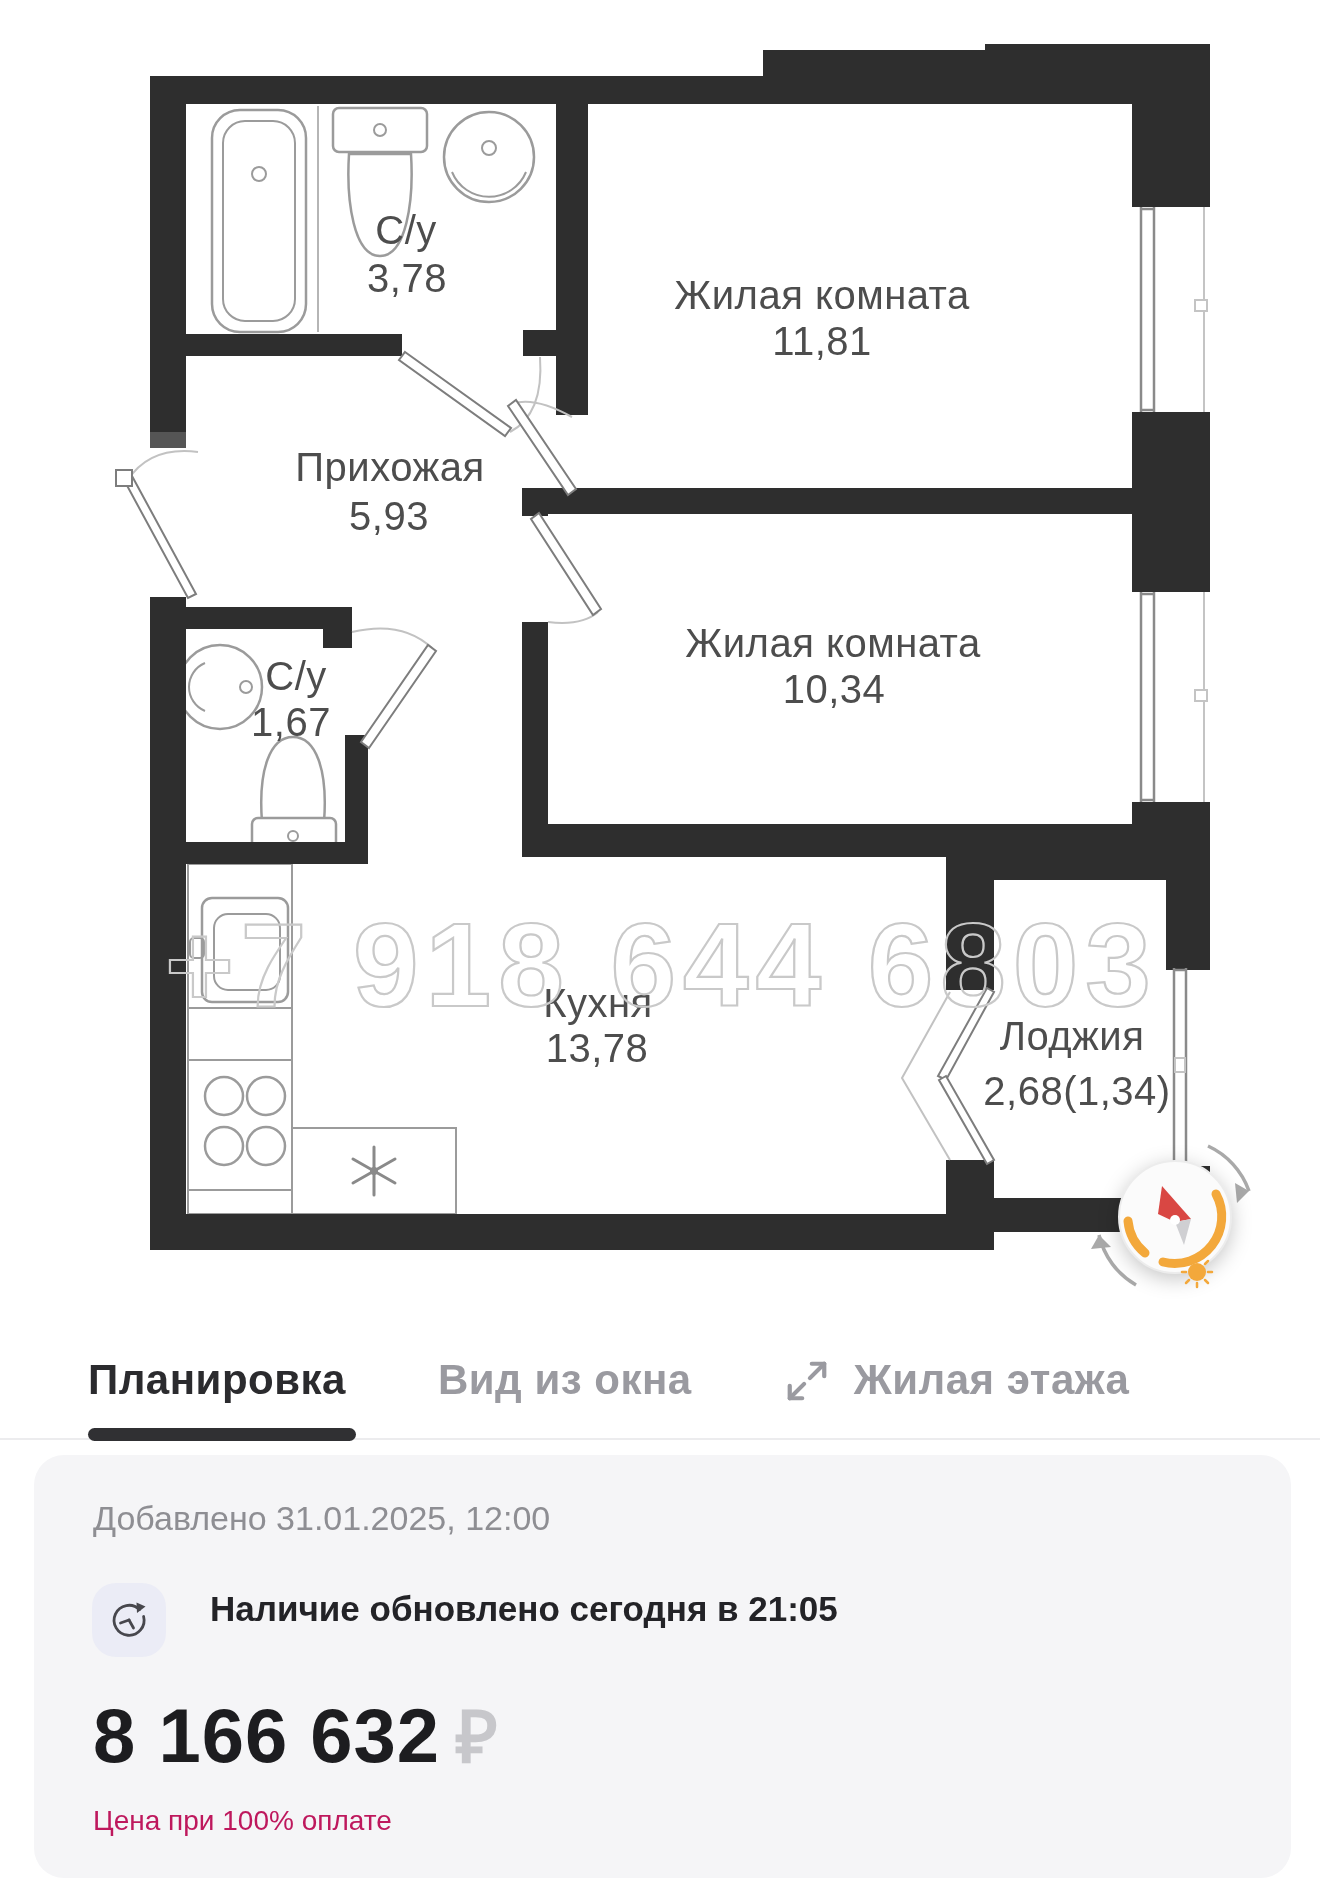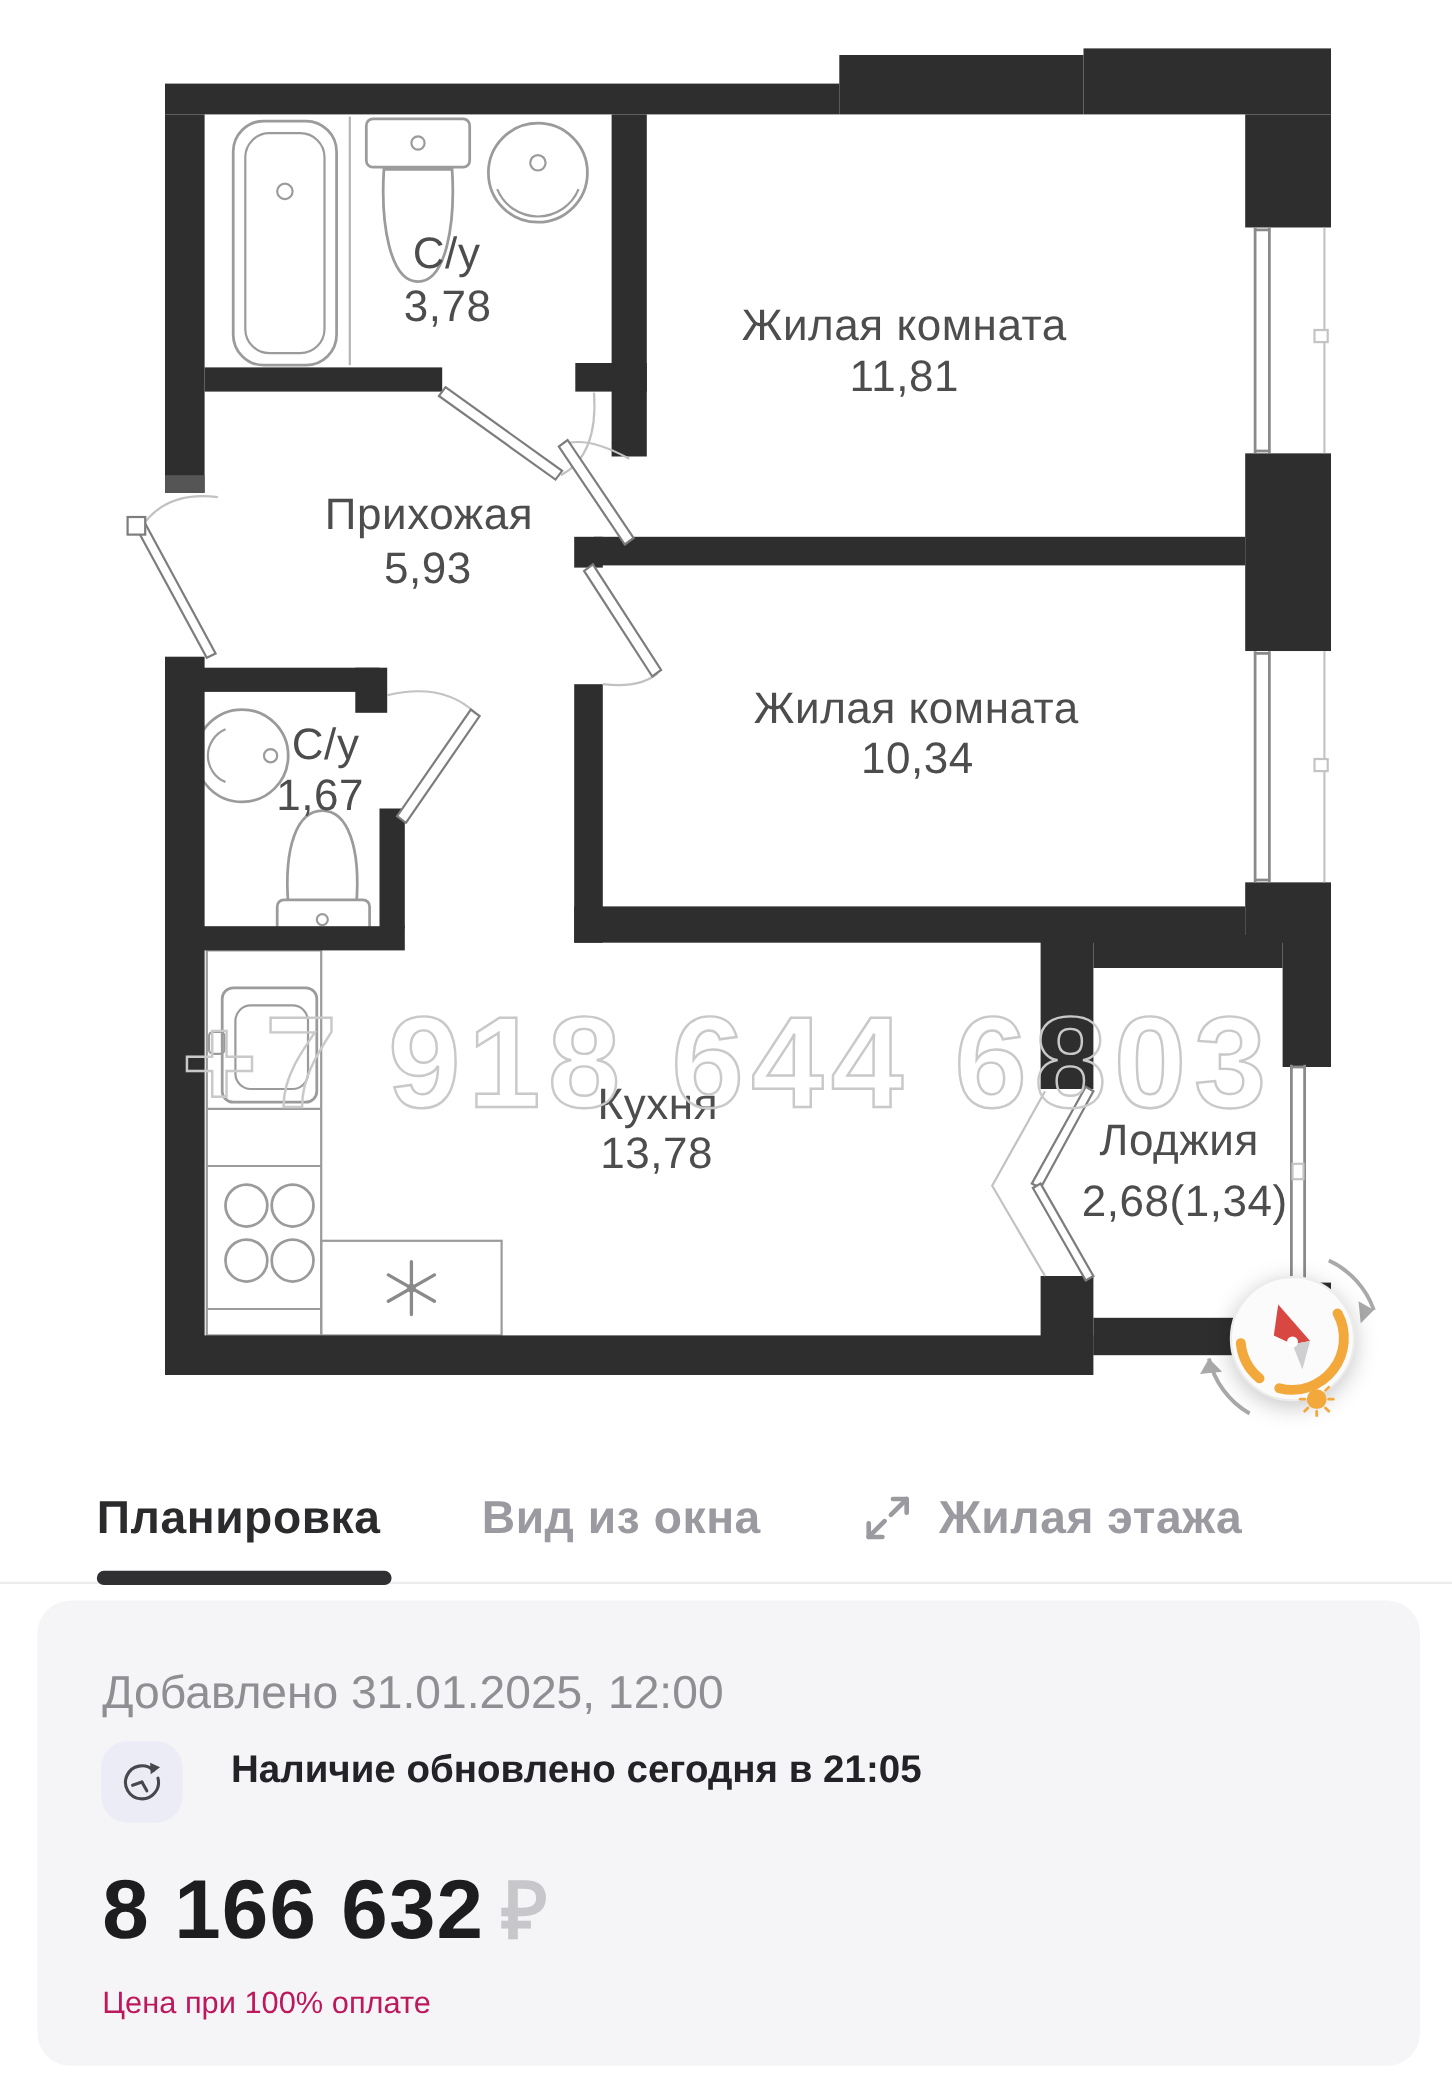--- a/index.html
+++ b/index.html
@@ -19,32 +19,32 @@
   .wlight { stroke:#c4c4c4; stroke-width:2; fill:#fff; }
   .room-name, .room-area { fill:#4d4d4d; font-size:40px; font-weight:500; letter-spacing:.5px; }
   .watermark-text { fill:none; stroke:#c9c9c9; stroke-width:2.2; font-size:118px;
                     font-weight:600; letter-spacing:4px; }
   .compass-disc { filter:drop-shadow(0 5px 10px rgba(0,0,0,.22)); }
 
   
   .tabs { position:absolute; left:88px; top:1352px; height:56px; display:flex;
           align-items:center; gap:92px; }
   .tab { font-size:42px; font-weight:700; color:#9a9aa0; letter-spacing:.5px;
-         display:flex; align-items:center; gap:24px; cursor:pointer; white-space:nowrap; }
+         display:flex; align-items:flex-end; gap:24px; cursor:pointer; white-space:nowrap; }
   .tab.active { color:#2b2b2e; }
   .tab-underline { position:absolute; left:88px; top:1428px; width:268px; height:13px;
                    border-radius:7px; background:#303033; z-index:2; }
   .tabs-divider { position:absolute; left:0; top:1438px; width:1320px; height:2px;
                   background:#ececee; z-index:1; }
 
   
   .card { position:absolute; left:34px; top:1455px; width:1257px; height:423px;
           background:#f5f5f7; border-radius:30px; }
-  .added { position:absolute; left:59px; top:44px; font-size:42px; font-weight:500;
-           color:#8e8e93;margin-top:16px; }
+  .added { position:absolute; left:59px; top:44px; font-size:34px; font-weight:500;
+           color:#8e8e93; }
   .avail-icon-tile { position:absolute; left:58px; top:128px; width:74px; height:74px;
                      border-radius:24px; background:#ebecf6; display:flex;
                      align-items:center; justify-content:center; }
   .avail-text { position:absolute; left:176px; top:134px; font-size:35px; font-weight:600;
                 color:#232327; }
   .price-row { position:absolute; left:59px; top:230px; display:flex; align-items:baseline; }
   .price { font-size:76px; font-weight:800; color:#1d1d20; letter-spacing:1px; }
   .ruble { font-size:72px; font-weight:700; color:#c7c7cb; margin-left:16px; }
   .price-caption { position:absolute; left:59px; top:350px; font-size:28px; font-weight:500;
                    color:#be185d; }

